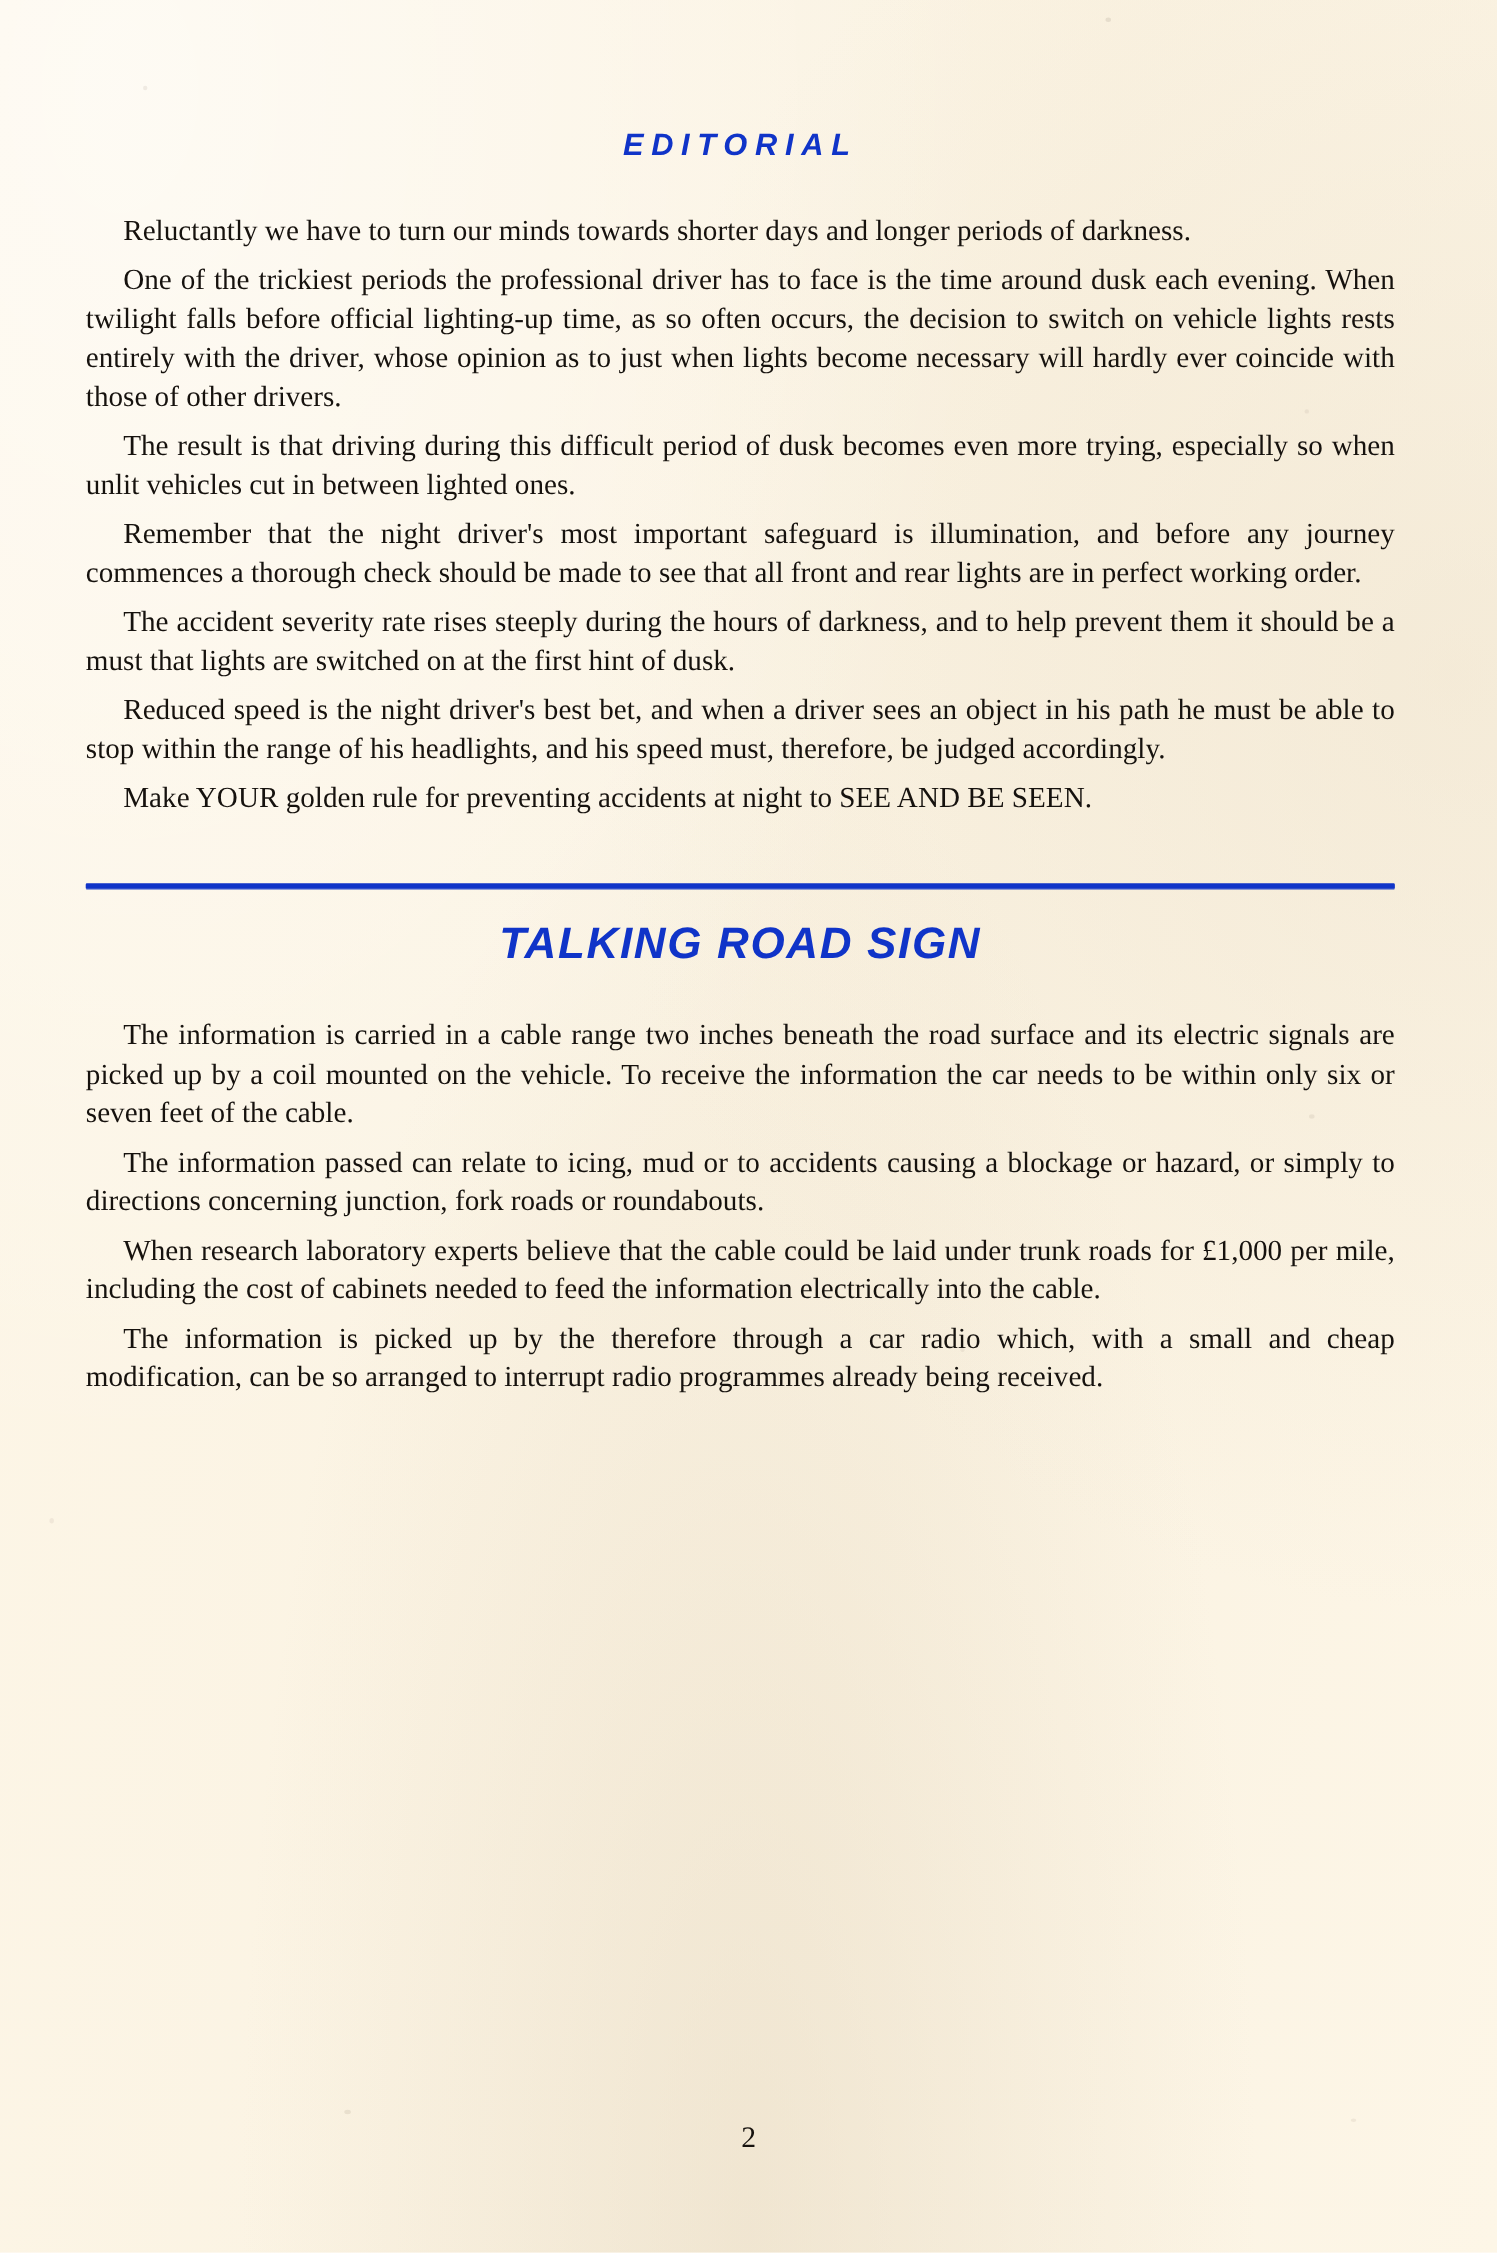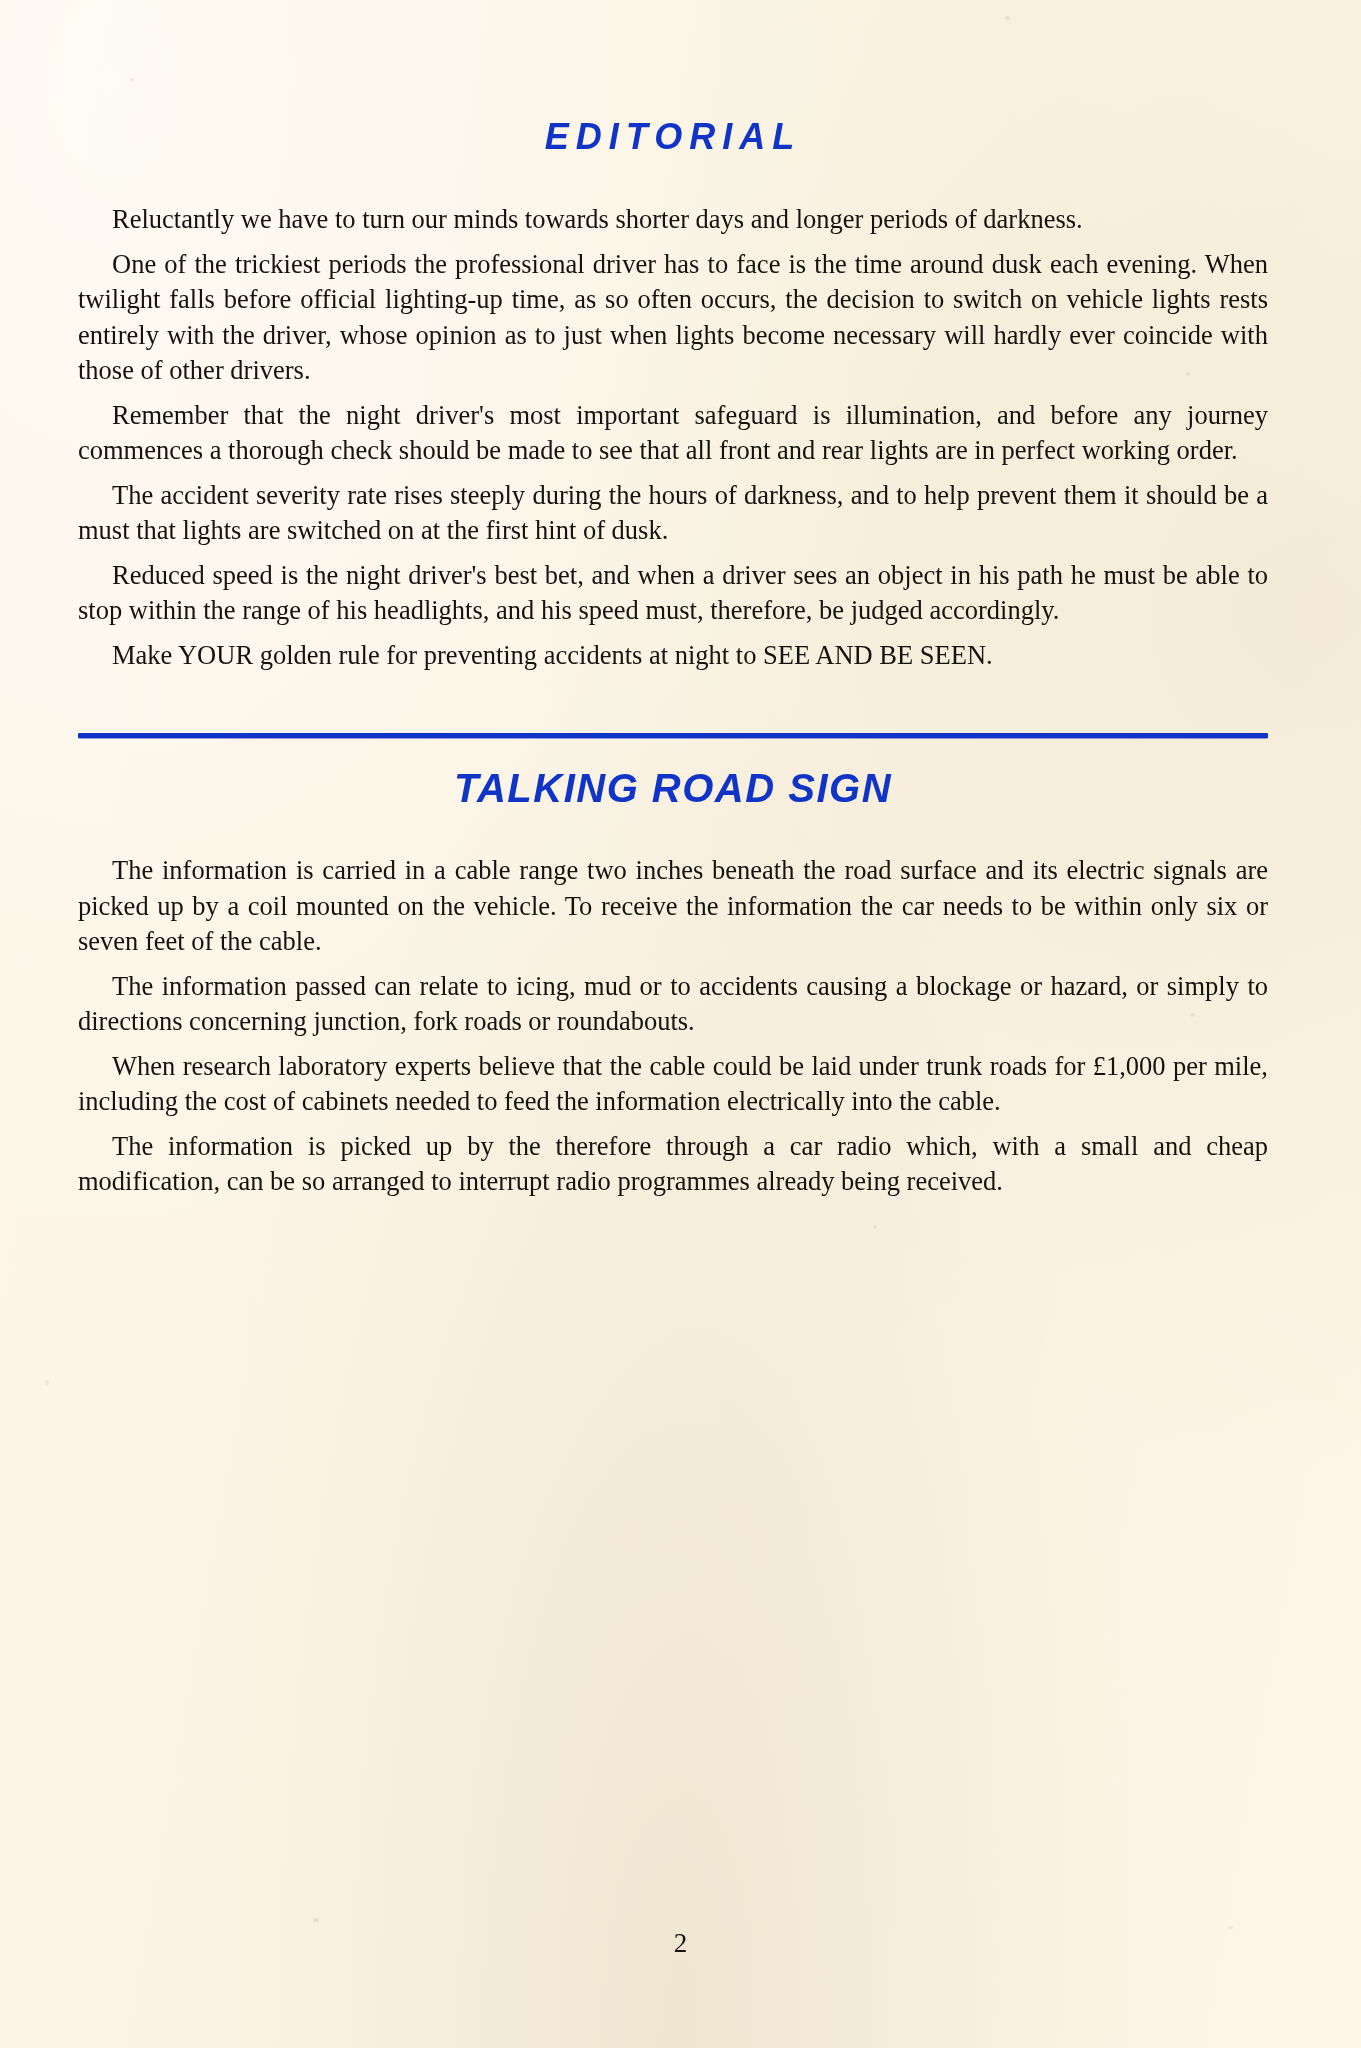--- a/index.html
+++ b/index.html
@@ -42,21 +42,21 @@
   
   .article-title {
     font-family: "Liberation Sans", "DejaVu Sans", sans-serif;
     font-style: italic;
     color: #1034c8;
     text-align: center;
     font-weight: 600;
   }
 
   .article-title.editorial {
-    font-size: 36px;
+    font-size: 28px;
     letter-spacing: 7px;
     margin: 0;
     padding-top: 116px;
   }
 
   .article-title.talking {
     font-size: 40px;
     letter-spacing: 1.5px;
     font-weight: 700;
     margin: 0;
@@ -142,20 +142,21 @@
   <div class="speck" style="left:1228px;top:1926px;width:5px;height:3px;opacity:.32;"></div>
 
   <div class="content">
 
     <article>
       <h1 class="article-title editorial">EDITORIAL</h1>
 
       <div class="body-copy editorial-body">
         <p>Reluctantly we have to turn our minds towards shorter days and longer periods of darkness.</p>
         <p>One of the trickiest periods the professional driver has to face is the time around dusk each evening. When twilight falls before official lighting-up time, as so often occurs, the decision to switch on vehicle lights rests entirely with the driver, whose opinion as to just when lights become necessary will hardly ever coincide with those of other drivers.</p>
+        <p>The result is that driving during this difficult period of dusk becomes even more trying, especially so when unlit vehicles cut in between lighted ones.</p>
         <p>Remember that the night driver's most important safeguard is illumination, and before any journey commences a thorough check should be made to see that all front and rear lights are in perfect working order.</p>
         <p>The accident severity rate rises steeply during the hours of darkness, and to help prevent them it should be a must that lights are switched on at the first hint of dusk.</p>
         <p>Reduced speed is the night driver's best bet, and when a driver sees an object in his path he must be able to stop within the range of his headlights, and his speed must, therefore, be judged accordingly.</p>
         <p>Make YOUR golden rule for preventing accidents at night to SEE AND BE SEEN.</p>
       </div>
     </article>
 
     <div class="section-divider"></div>
 
     <article>

